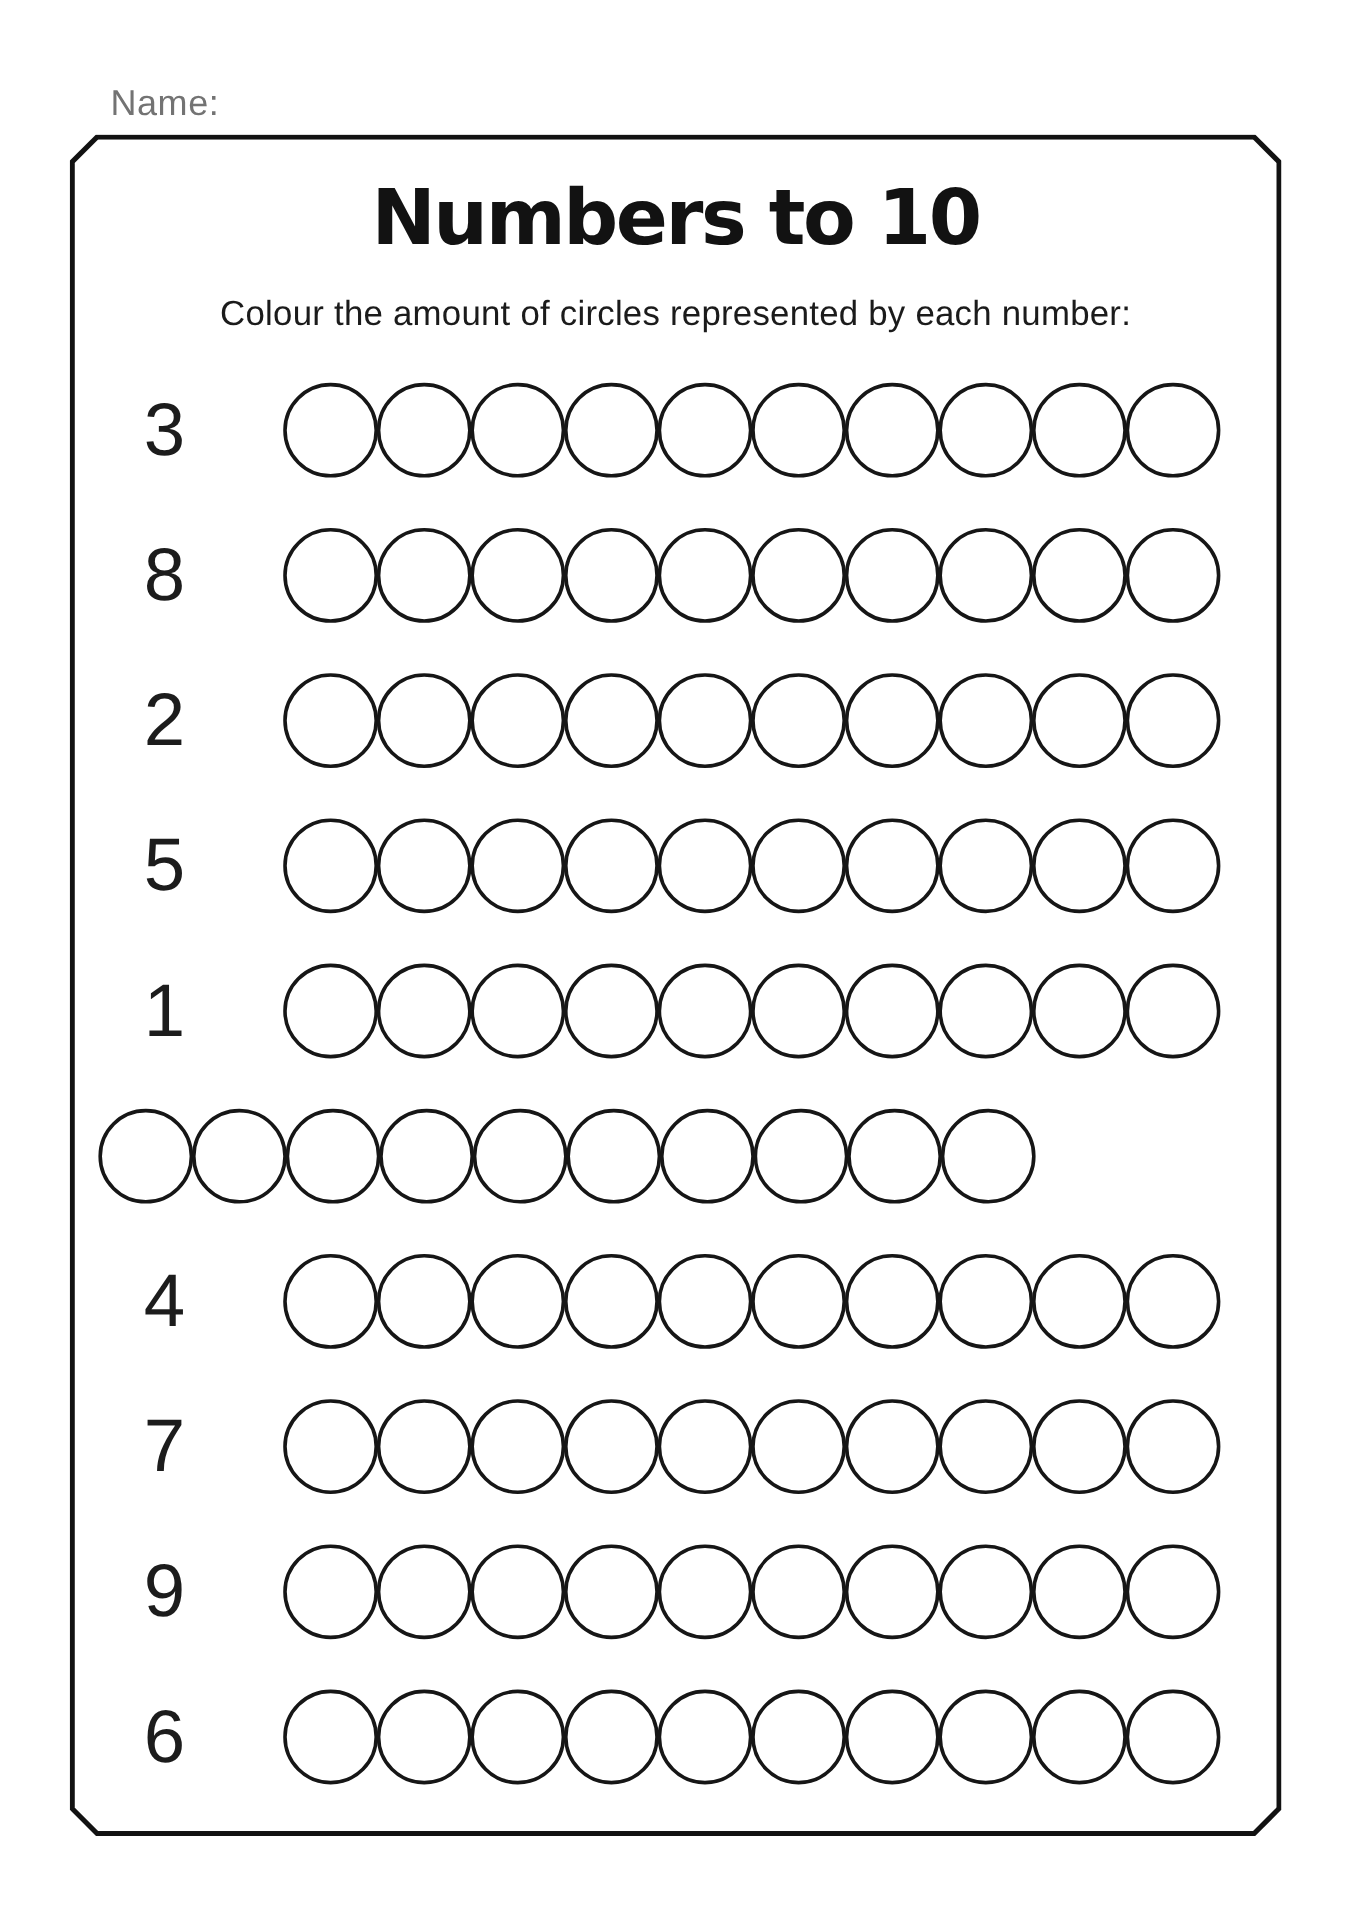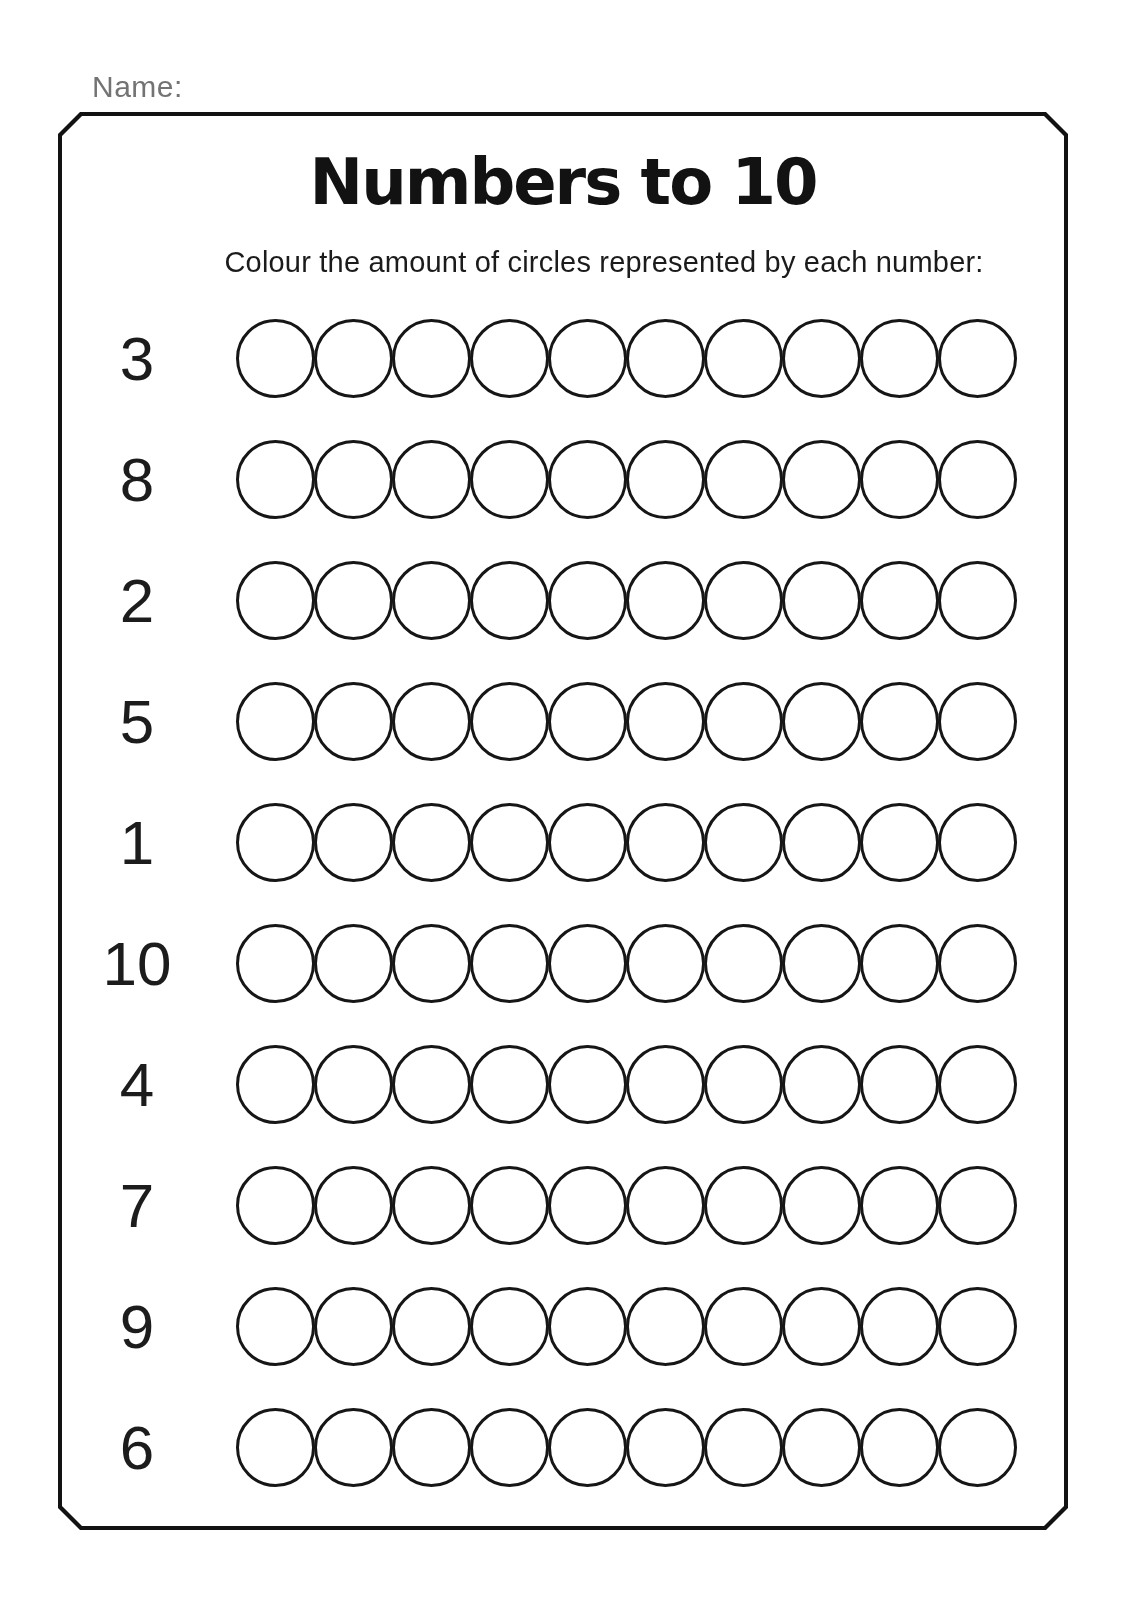--- a/index.html
+++ b/index.html
@@ -37,21 +37,20 @@
     margin:0;position:absolute;top:38px;left:0;width:100%;
     text-align:center;
     font-family:"DejaVu Sans",sans-serif;
     font-weight:800;font-size:64px;line-height:1;
     letter-spacing:-2px;color:#121212;
   }
   .instruction{
     margin:0;position:absolute;top:133px;left:0;width:100%;
     text-align:center;font-size:29px;line-height:34px;color:#1b1b1b;
     letter-spacing:.2px;
-    padding-left:41px;
   }
   .rows{
     position:absolute;left:0;top:186px;width:100%;
   }
   .row{
     height:121px;display:flex;align-items:center;
   }
   .row-number{
     flex:0 0 150px;width:150px;margin-left:4px;
     text-align:center;
@@ -157,21 +156,20 @@
           <span class="circle"></span>
           <span class="circle"></span>
           <span class="circle"></span>
           <span class="circle"></span>
           <span class="circle"></span>
           <span class="circle"></span>
         </div>
   </div>
 
   <div class="row">
-    <div class="row-number">10</div>
     <div class="circles">
           <span class="circle"></span>
           <span class="circle"></span>
           <span class="circle"></span>
           <span class="circle"></span>
           <span class="circle"></span>
           <span class="circle"></span>
           <span class="circle"></span>
           <span class="circle"></span>
           <span class="circle"></span>

